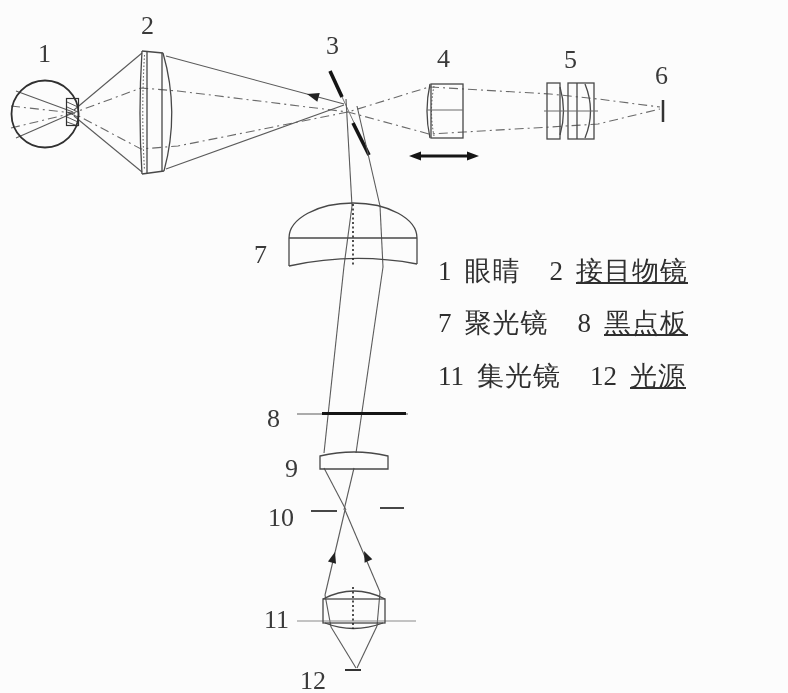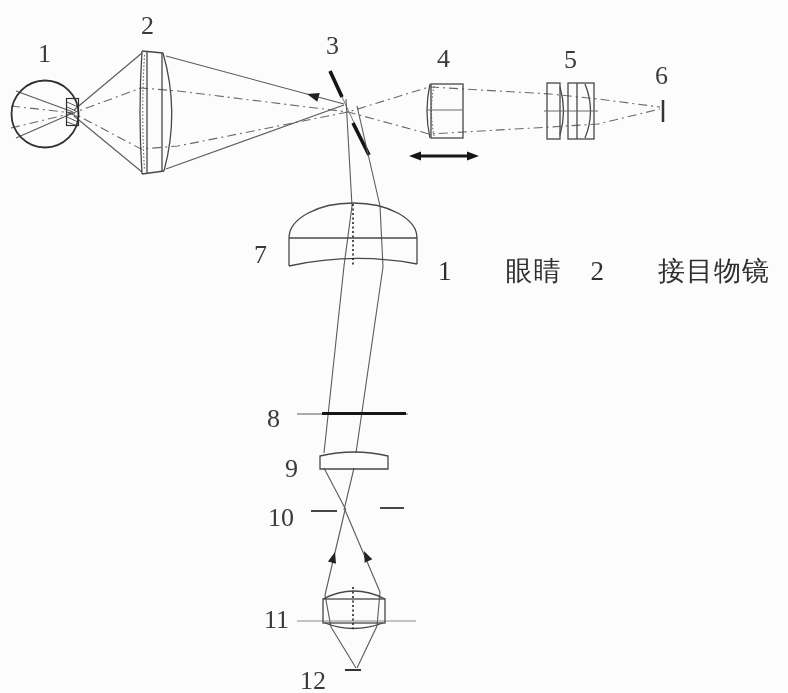--- a/index.html
+++ b/index.html
@@ -3,22 +3,22 @@
 <meta charset="utf-8">
 <style>
   html,body{margin:0;padding:0;background:#ffffff;}
   .stage{position:relative;width:788px;height:693px;background:#fcfcfc;overflow:hidden;
          font-family:"Liberation Serif","DejaVu Serif",serif;}
   .stage svg{position:absolute;left:0;top:0;}
   svg text{font-family:"Liberation Serif","DejaVu Serif",serif;font-size:26px;fill:#3a3a3a;}
   .legend{position:absolute;left:438px;top:245px;font-size:27px;color:#2f2f2f;}
   .legend-row{line-height:52.4px;white-space:nowrap;}
   .lnum{display:inline-block;margin-right:13px;}
-  .lname{display:inline-block;margin-right:29px;letter-spacing:1px;margin-left:41px;}
-  .lname.last{margin-right:0;}
+  .lname{display:inline-block;margin-right:29px;letter-spacing:1px;}
+  .lname.last{margin-right:0;text-decoration:underline;}
 </style>
 </head>
 <body>
 
 <div class="stage">
 
   <svg width="788" height="693" viewBox="0 0 788 693">
 
     <g stroke="#6a6a6a" stroke-width="1.1" fill="none" stroke-dasharray="9 4 2 4">
       <polyline points="11,106 73,113 141,88 178,91 348,112 429,134 464,132 550,127 598,124 660,109"></polyline>
@@ -149,15 +149,21 @@
       <text x="268" y="526">10</text>
       <text x="264" y="628">11</text>
       <text x="300" y="689">12</text>
     </g>
   </svg>
 
   <div class="legend">
     <div class="legend-row">
       <span class="lnum">1</span><span class="lname">眼睛</span><span class="lnum">2</span><span class="lname last">接目物镜</span>
     </div>
+    <div class="legend-row">
+      <span class="lnum">7</span><span class="lname">聚光镜</span><span class="lnum">8</span><span class="lname last">黑点板</span>
+    </div>
+    <div class="legend-row">
+      <span class="lnum">11</span><span class="lname">集光镜</span><span class="lnum">12</span><span class="lname last">光源</span>
+    </div>
   </div>
 
 </div>
 
 </body></html>

